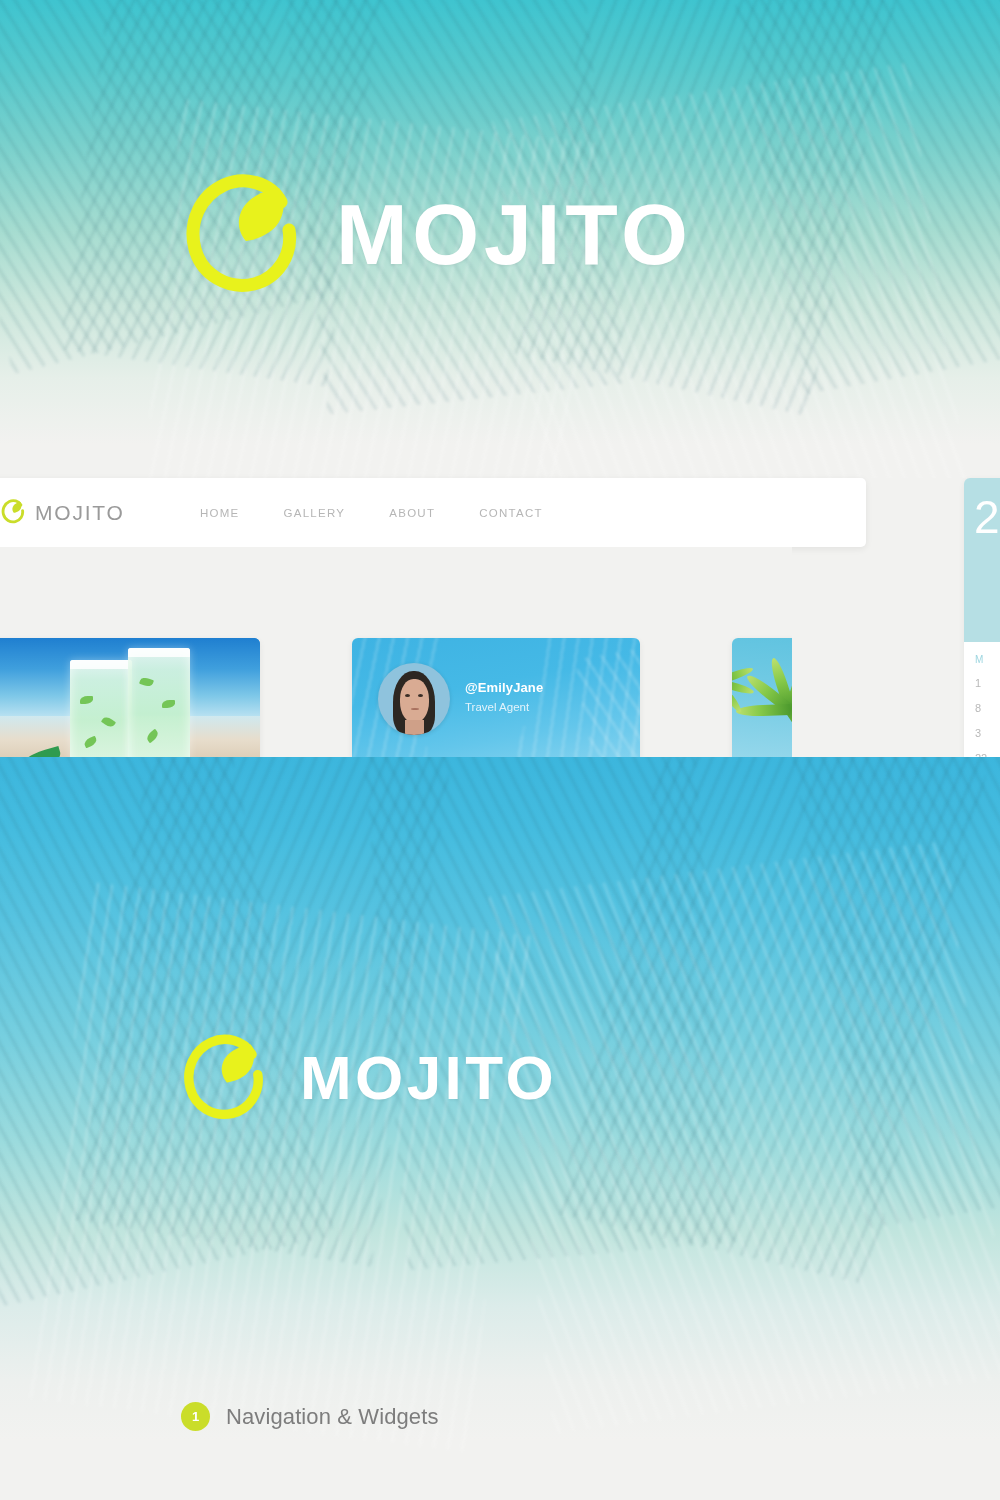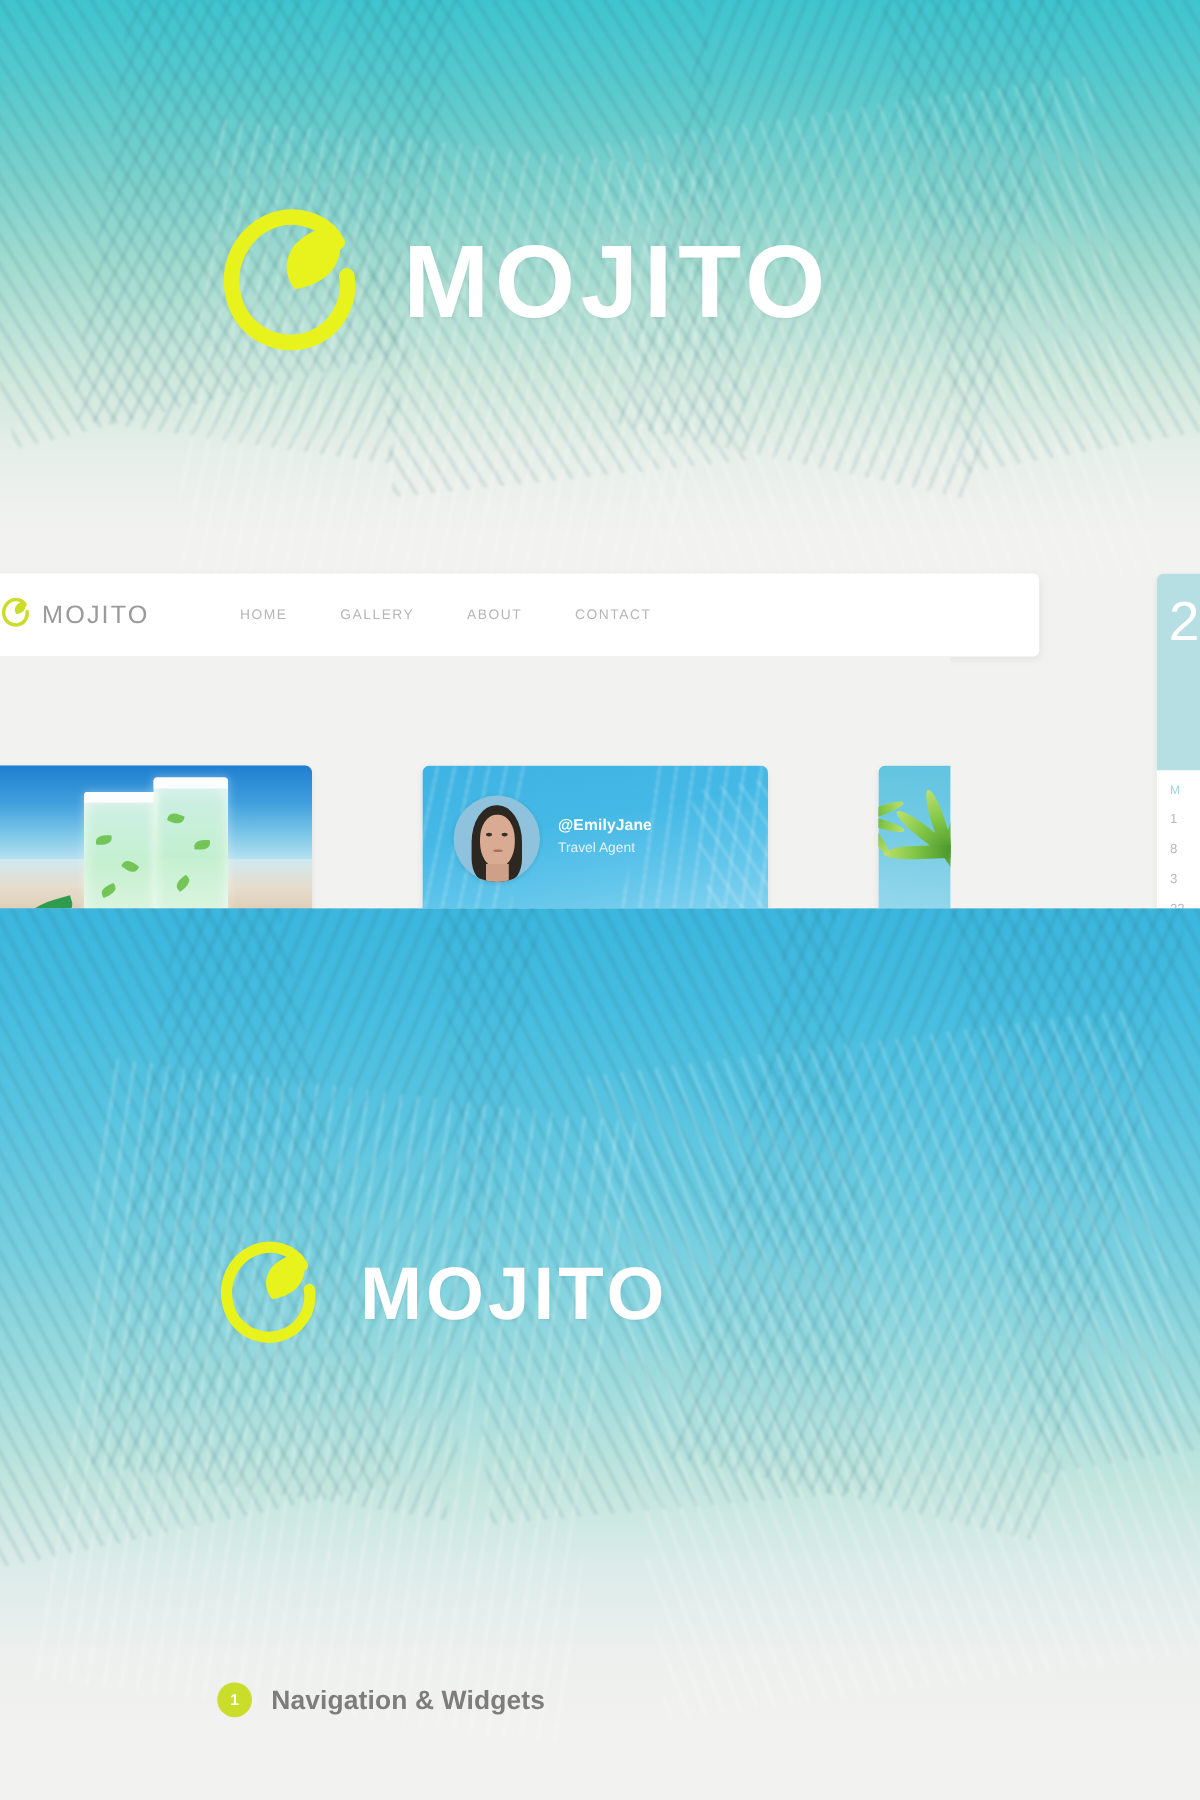--- a/index.html
+++ b/index.html
@@ -239,21 +239,21 @@
     position:absolute; left:181px; top:1402px;
     display:flex; align-items:center; gap:16px;
   }
   #step-badge{
     width:29px; height:29px; border-radius:50%;
     background:#cadd2a;
     display:flex; align-items:center; justify-content:center;
     color:#ffffff; font-size:13px; font-weight:bold;
   }
   #section-title{
-    color:#7d7d7d; font-size:22px; font-weight:bold; letter-spacing:.005em;
+    color:#7d7d7d; font-size:22px; font-weight:normal; letter-spacing:.005em;
   }
 </style>
 </head>
 <body>
 
 <div id="hero-top">
   <div class="palm-layer">
     <div class="frond dark" style="--a:72deg; left:-40px; top:-60px; width:330px; height:400px; transform:rotate(-14deg);"></div>
     <div class="frond dark" style="--a:108deg; left:90px; top:-90px; width:270px; height:460px; transform:rotate(8deg);"></div>
     <div class="frond dark" style="--a:64deg; left:300px; top:-120px; width:300px; height:520px; transform:rotate(-6deg);"></div>

